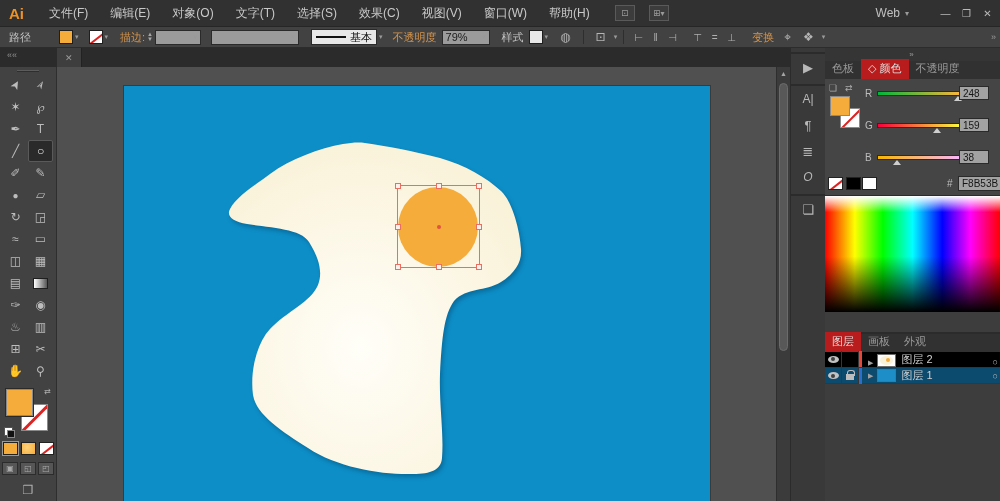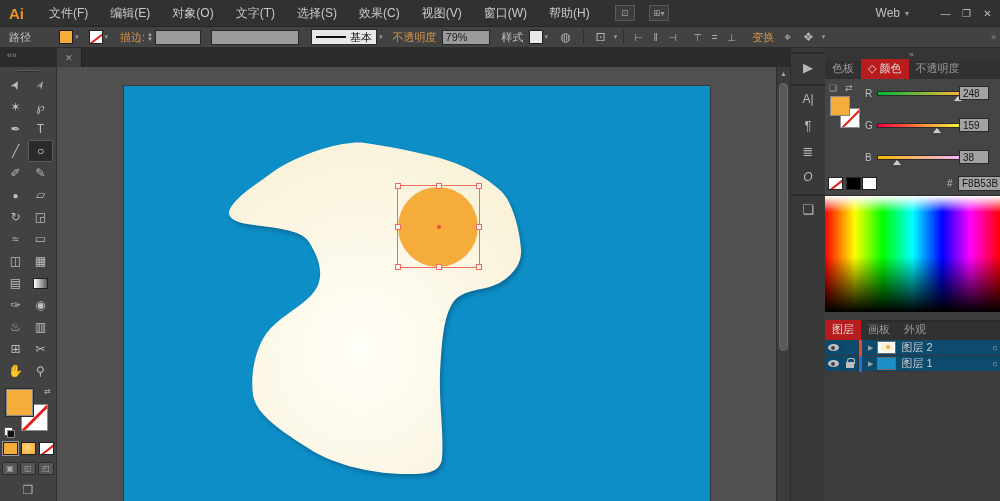--- a/index.html
+++ b/index.html
@@ -118,23 +118,23 @@
   #bsw-black { left:21px; background:#000; }
   #bsw-white { left:37px; background:#fff; }
   #hex-hash { position:absolute; left:122px; top:2px; color:#bdbdbd; font-size:10px; }
   #hex-box { position:absolute; left:133px; top:0; width:48px; height:15px; background:#a2a2a2; border:1px solid #2a2a2a; color:#161616; font-size:10px; padding:1px 3px; }
   #spectrum { height:117px; border-top:1px solid #2b2b2b;
     background:
       linear-gradient(to bottom, #fff 0%, rgba(255,255,255,0) 14%, rgba(0,0,0,0) 52%, #000 100%),
       linear-gradient(to right, #f00 0%, #ff0 17%, #0f0 33%, #0ff 50%, #00f 67%, #f0f 83%, #f00 100%);
   }
   
-  #layers-group { border-top:2px solid #2b2b2b; margin-top:8px; }
+  #layers-group { border-top:2px solid #2b2b2b; margin-top:20px; }
   .layer-row { position:relative; height:16px; display:flex; align-items:center; background:#0c4a6e; border-bottom:1px solid #363636; font-size:11px; color:#cfcfcf; }
-  .layer-row.selected { background:#0c4a6e; }
+  .layer-row.selected { background:#000000;align-items:flex-end; }
   .cell-eye, .cell-lock { width:17px; height:16px; border-right:1px solid #363636; display:flex; align-items:center; justify-content:center; }
   .eye { width:11px; height:7px; border-radius:50%; background:#c2c2c2; position:relative; }
   .eye::after { content:""; position:absolute; left:3.5px; top:1.5px; width:4px; height:4px; border-radius:50%; background:#424242; }
   .lock { position:relative; width:8px; height:6px; background:#bdbdbd; margin-top:3px; }
   .lock::before { content:""; position:absolute; left:1px; top:-4px; width:6px; height:5px; border:1.5px solid #bdbdbd; border-bottom:none; border-radius:3px 3px 0 0; }
   .color-bar { width:3px; height:16px; }
   .disclosure { color:#9f9f9f; font-size:7px; padding:0 4px 0 6px; }
   .thumb { width:19px; height:13px; border:1px solid #6b6b6b; margin-right:5px; position:relative; overflow:hidden; }
   .thumb-egg { background:#fdfdfd; }
   .thumb-egg::before { content:""; position:absolute; left:2px; top:1px; width:13px; height:9px; border-radius:50%; background:#f9f2d8; }

